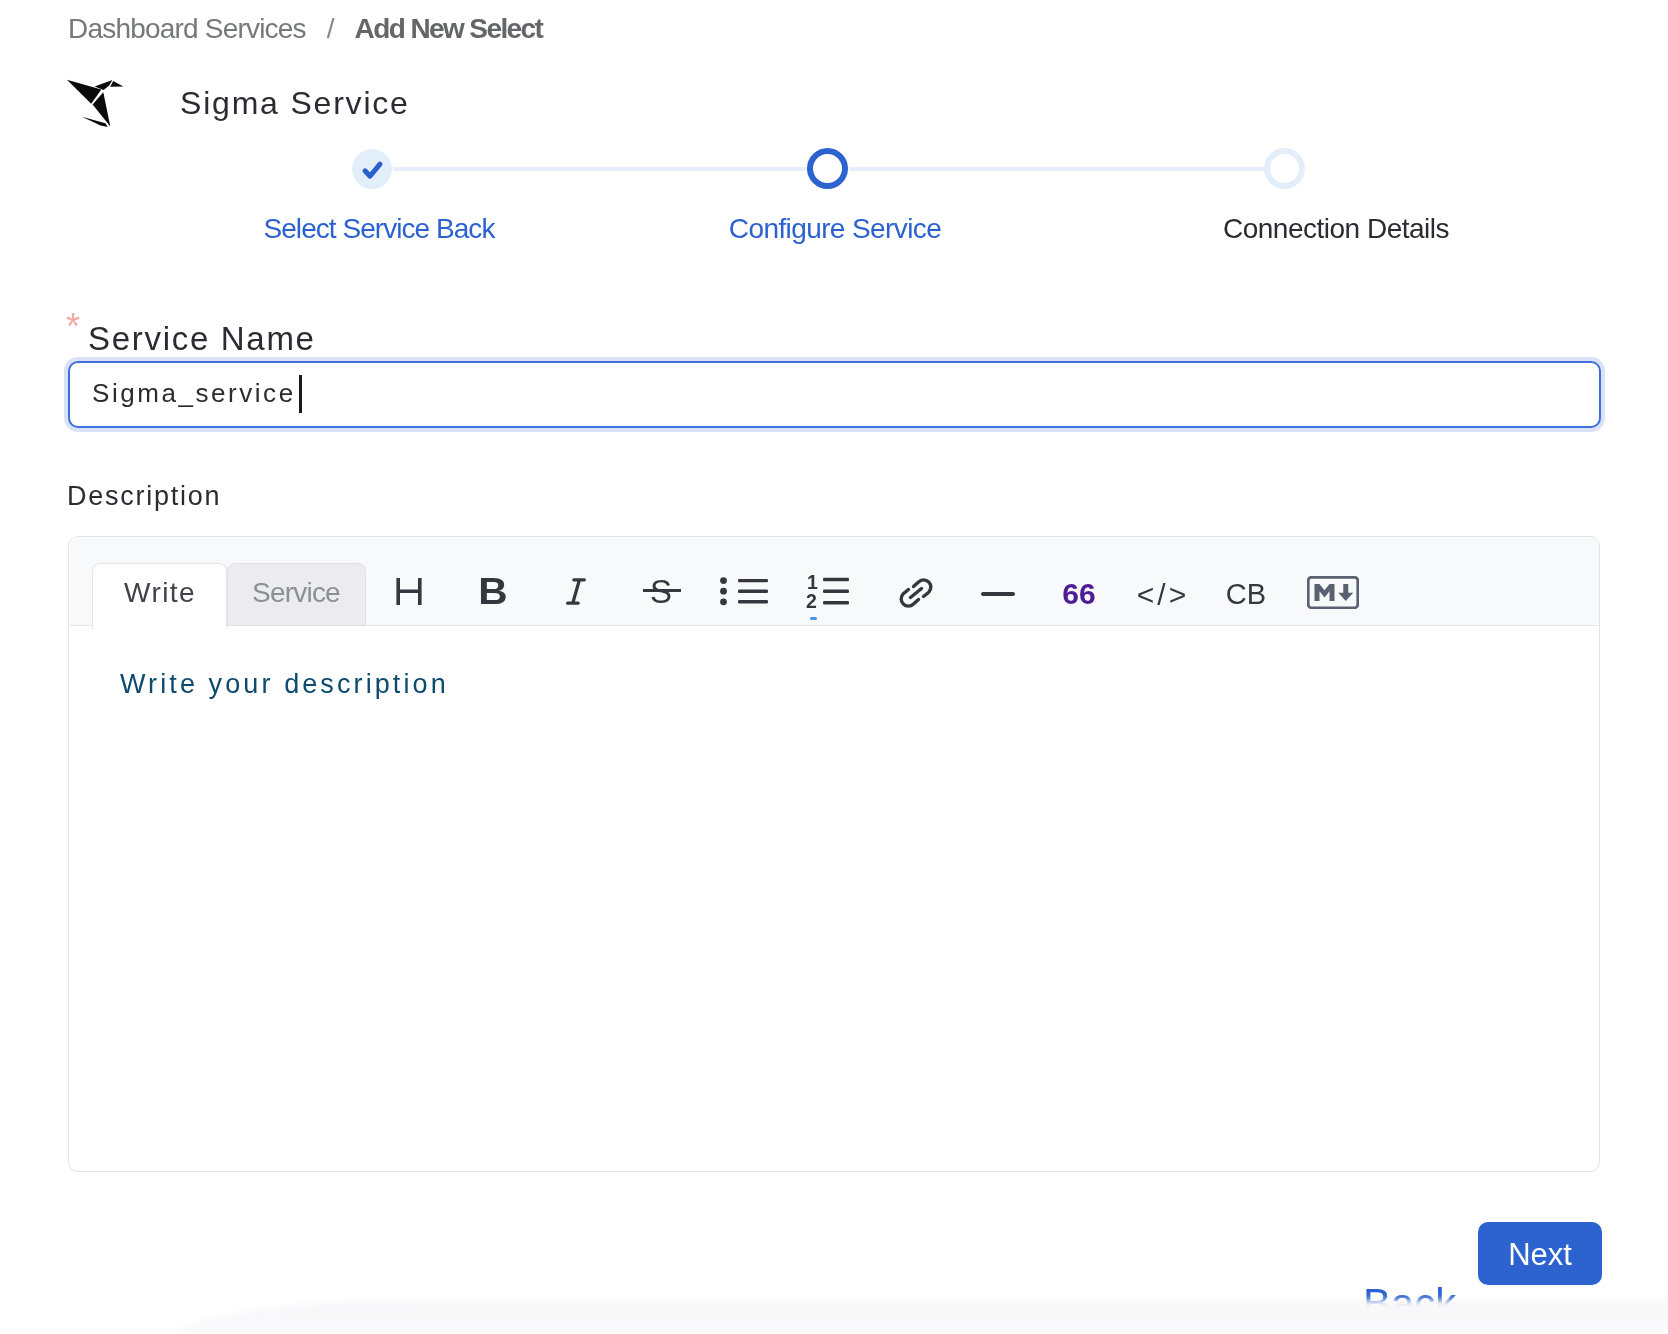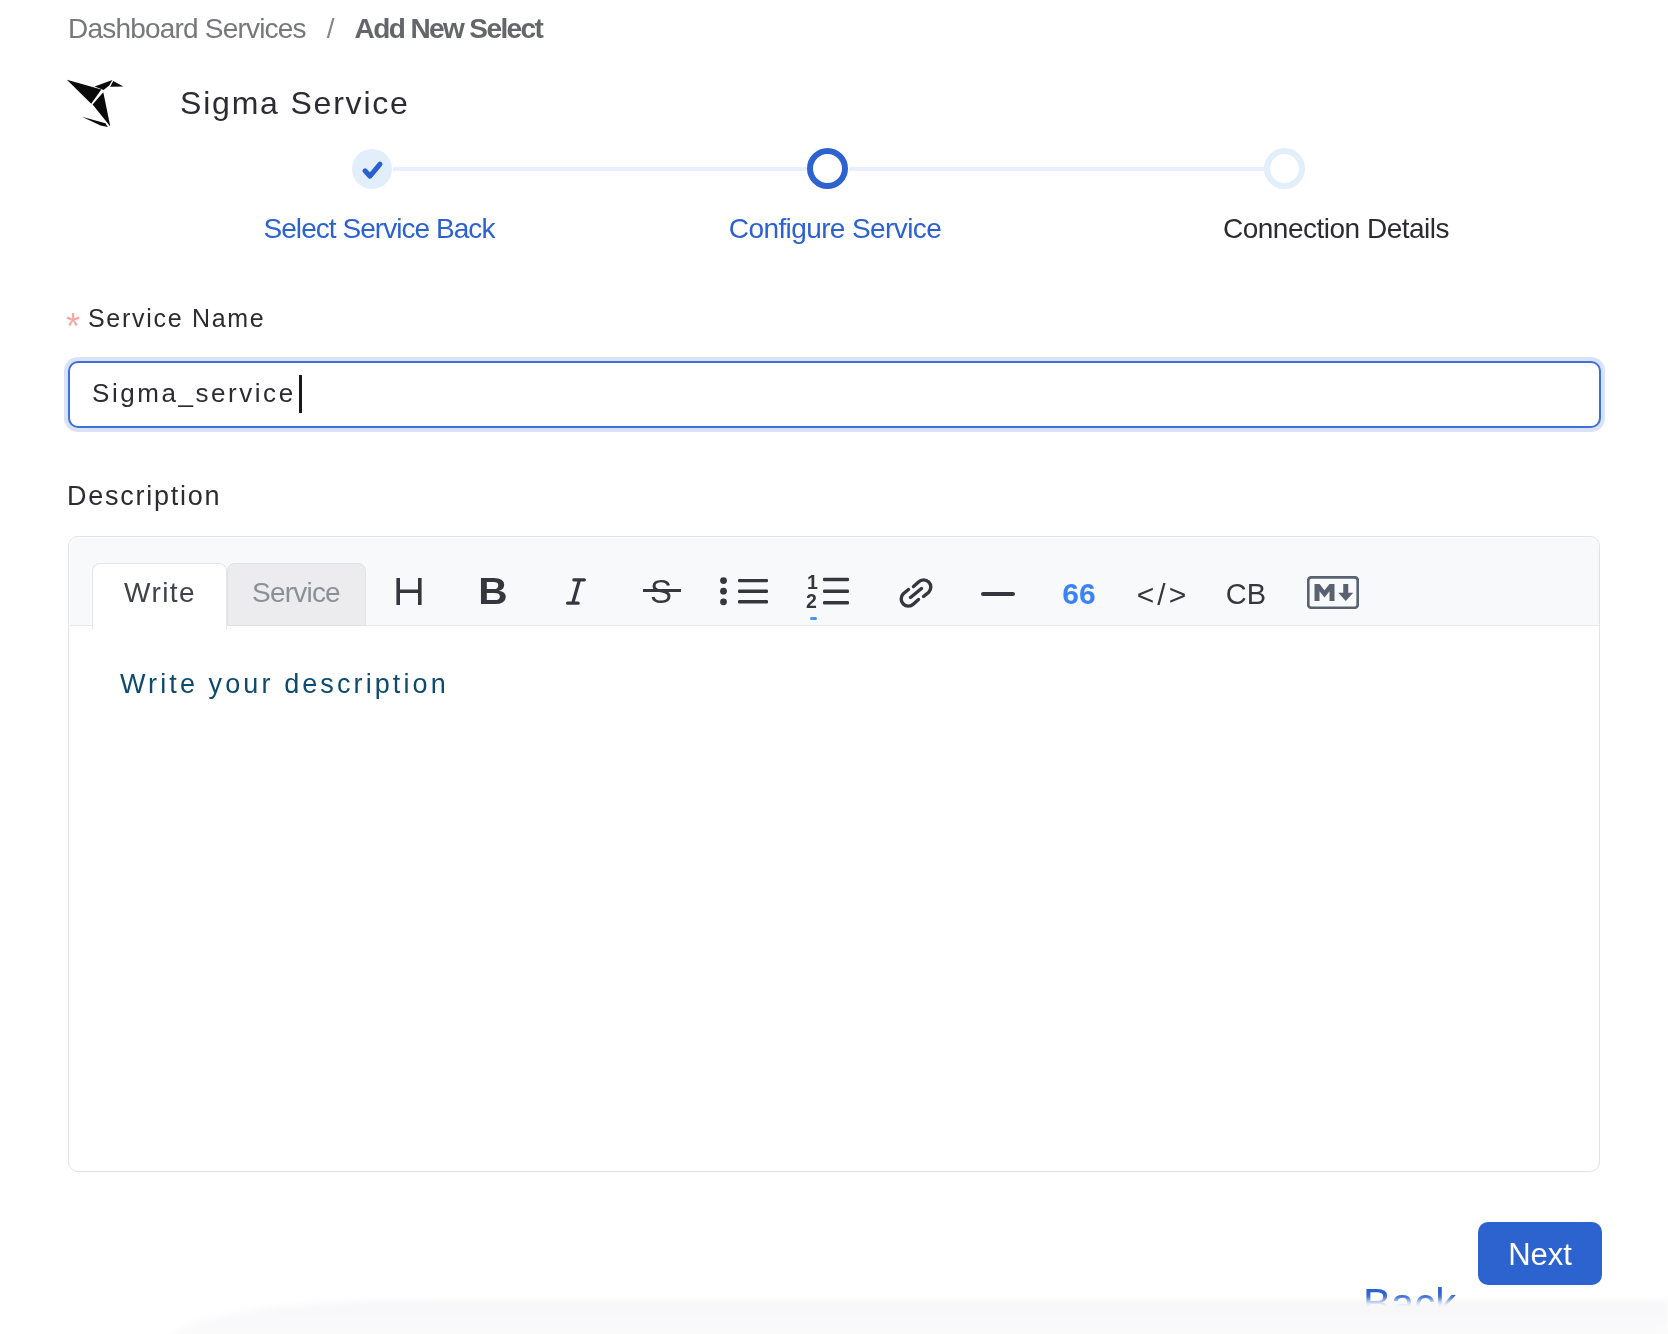--- a/index.html
+++ b/index.html
@@ -31,21 +31,21 @@
   <path d="M13 21.8 L18 27.2 L28 15.2" fill="none" stroke="#2a60cc" stroke-width="5" stroke-linecap="round" stroke-linejoin="round"></path>
 </svg>
 <div class="abs" style="left:807px; top:148px; width:41px; height:41px; border-radius:50%; border:6.5px solid #2d63ce; background:#fff;"></div>
 <div class="abs" style="left:1264px; top:148px; width:41px; height:41px; border-radius:50%; border:6.5px solid #e3eefb; background:#fff;"></div>
 
 <div class="abs" style="left:379px; top:215px; font-size:28px; color:#2b61d1; letter-spacing:-0.95px; transform:translateX(-50%);">Select Service Back</div>
 <div class="abs" style="left:835px; top:215px; font-size:28px; color:#2b61d1; letter-spacing:-0.6px; transform:translateX(-50%);">Configure Service</div>
 <div class="abs" style="left:1292px; top:215px; font-size:28px; color:#2b2b31; letter-spacing:-0.5px; transform:translateX(-50%);margin-left:44px;">Connection Details</div>
 
 <div class="abs" style="left:66px; top:309px; font-size:36px; color:#f2a9a4;">*</div>
-<div class="abs" style="left:88px; top:306px; font-size:25px; color:#2b2b31; letter-spacing:1.7px;">Service Name</div>
+<div class="abs" style="left:88px; top:322px; font-size:33px; color:#2b2b31; letter-spacing:1.7px;">Service Name</div>
 
 <div class="abs" style="left:68px; top:361px; width:1533px; height:67px; background:#fff; border:2px solid #3f6fd8; border-radius:10px; box-shadow:0 0 0 4px #d9e2f6;"></div>
 <div class="abs" style="left:92px; top:380px; font-size:26px; color:#2b2b31; letter-spacing:2.55px;text-align:right;">Sigma_service</div>
 <div class="abs" style="left:299px; top:375px; width:2.5px; height:38px; background:#1a1a1a;"></div>
 
 <div class="abs" style="left:67px; top:483px; font-size:27px; color:#2b2b31; letter-spacing:1.75px;">Description</div>
 
 <div class="abs" style="left:68px; top:536px; width:1532px; height:636px; border:1.5px solid #e1e3e8; border-radius:10px; background:#fff;"></div>
 <div class="abs" style="left:69.5px; top:537.5px; width:1529px; height:88px; background:#f8f9fb; border-bottom:1.5px solid #e6e8ec; border-radius:8.5px 8.5px 0 0;"></div>
 
@@ -93,21 +93,21 @@
 <svg class="abs" style="left:897px; top:577px;" width="38" height="32" viewBox="0 0 38 32">
   <g fill="none" stroke="#34383e" stroke-width="3.4" stroke-linecap="round">
     <path d="M16.5 9.5 L21.5 5 a7.2 7.2 0 0 1 10.2 10.2 L26.5 19.5"></path>
     <path d="M21.5 22.5 L16.5 27 a7.2 7.2 0 0 1 -10.2 -10.2 L11.5 12.5"></path>
     <path d="M13.5 20.5 L24.5 11.5"></path>
   </g>
 </svg>
 
 <div class="abs" style="left:981px; top:592px; width:34px; height:4px; background:#34383e; border-radius:2px;"></div>
 
-<div class="abs" style="left:1079px; top:579px; font-size:30px; color:#3b82f6; font-weight:700; transform:translateX(-50%); letter-spacing:0px;">66</div>
+<div class="abs" style="left:1079px; top:579px; font-size:30px; color:#4c1d95; font-weight:700; transform:translateX(-50%); letter-spacing:0px;">66</div>
 
 <div class="abs" style="left:1163px; top:580px; font-size:30px; color:#34383e; transform:translateX(-50%); letter-spacing:3px;">&lt;/&gt;</div>
 
 <div class="abs" style="left:1246px; top:580px; font-size:29px; color:#34383e; transform:translateX(-50%);">CB</div>
 
 <svg class="abs" style="left:1307px; top:576px;" width="52" height="33" viewBox="0 0 208 132">
   <g fill="#5a6272">
     <rect x="5" y="5" width="198" height="122" rx="12" fill="none" stroke="#5a6272" stroke-width="11"></rect>
     <path d="M30 100V32h20l20 25 20-25h20v68H90V61L70 86 50 61v39zm125 0l-30-33h20V32h20v35h20z"></path>
   </g>

